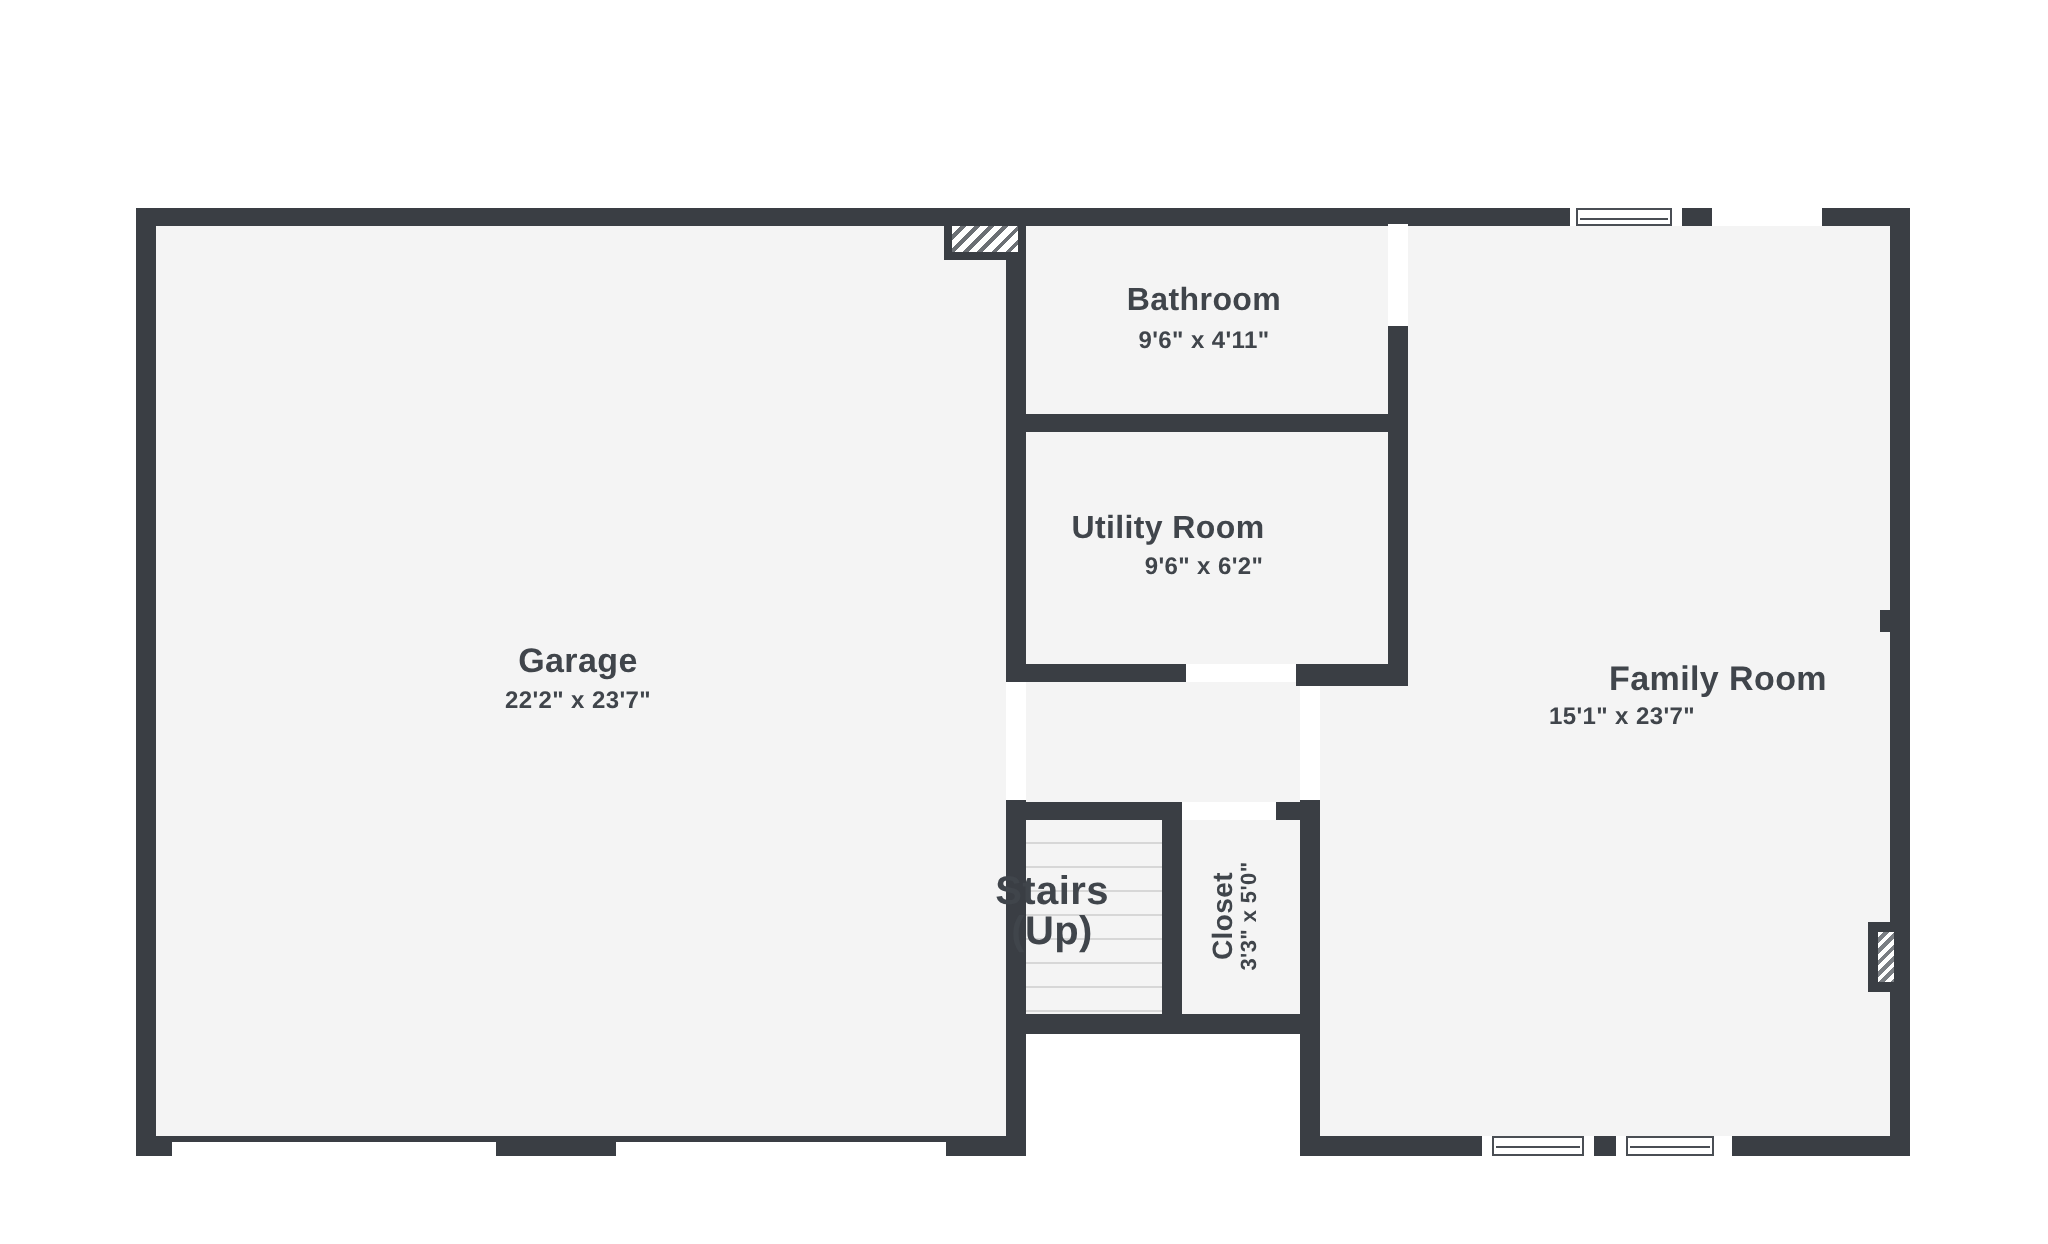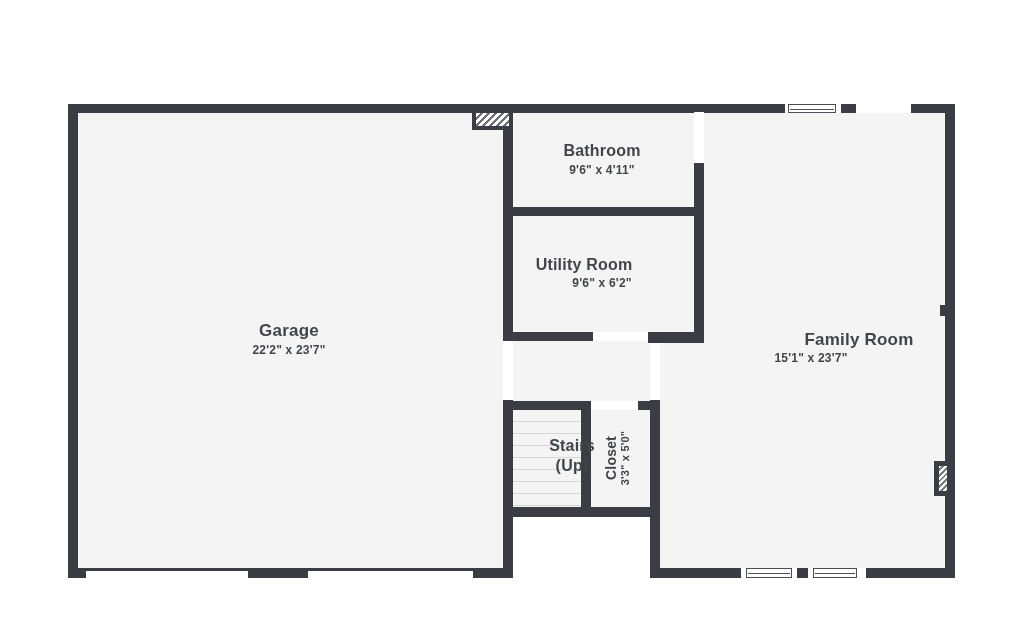--- a/index.html
+++ b/index.html
@@ -95,21 +95,21 @@
   .room-name.sm{font-size:16px;text-align:center;}
   .room-dims{font-size:12px;}
   #label-garage{left:289px;top:331px;}
   #dims-garage{left:289px;top:350px;}
   #label-bathroom{left:602px;top:151px;}
   #dims-bathroom{left:602px;top:170px;}
   #label-utility{left:584px;top:265px;}
   #dims-utility{left:602px;top:283px;}
   #label-family{left:811px;top:340px;margin-left:48px;}
   #dims-family{left:811px;top:358px;}
-  #label-stairs{left:572px;top:456px;font-size:16px;line-height:20px;}
+  #label-stairs{left:526px;top:456px;font-size:20px;line-height:20px;}
   #label-closet{
     left:618px;top:458px;transform:translate(-50%,-50%) rotate(-90deg);
   }
   #label-closet .closet-name{font-size:14px;line-height:15px;}
   #label-closet .closet-dims{font-size:11px;line-height:13px;}
 </style>
 </head>
 <body>
 
 <div class="canvas">

